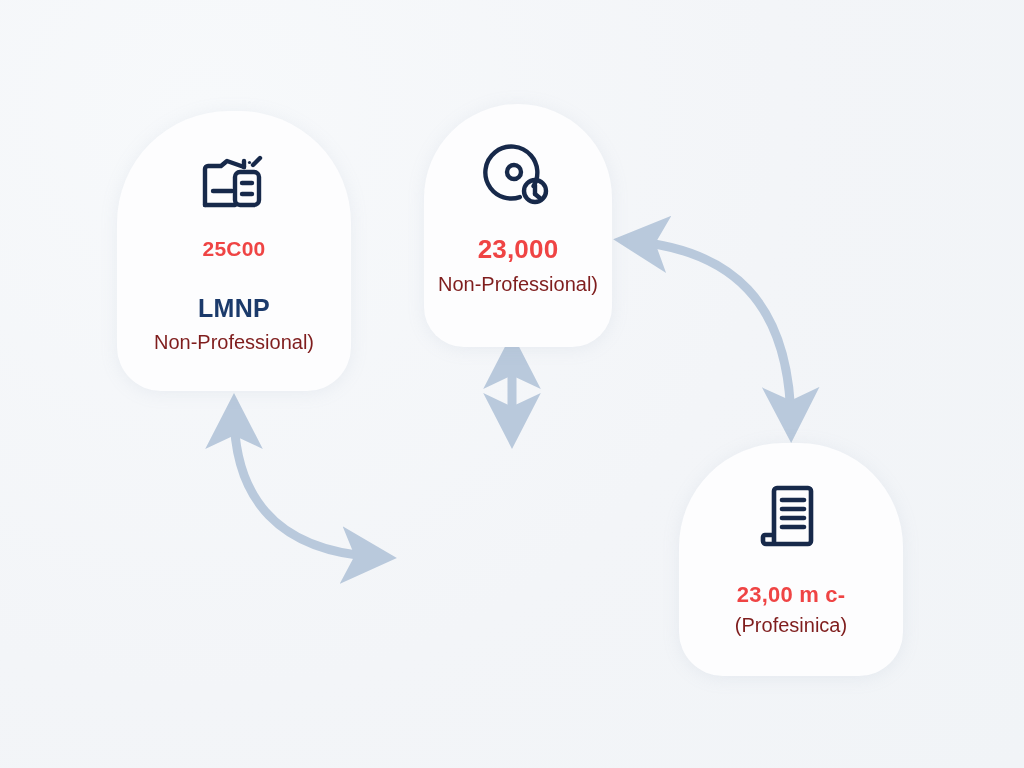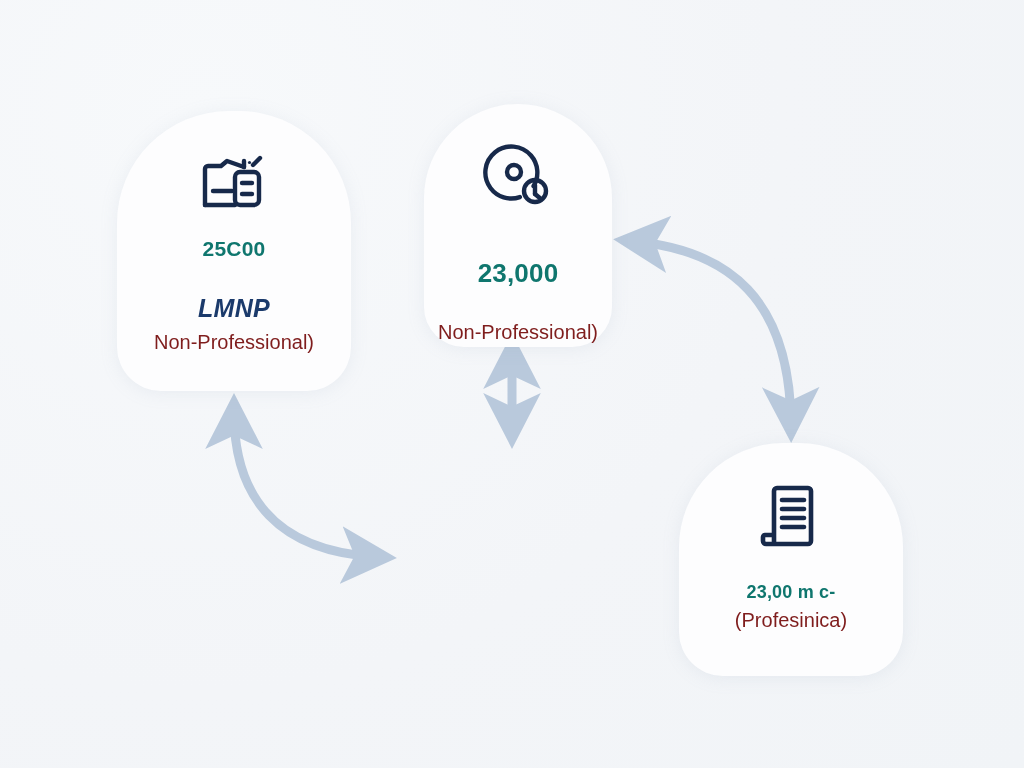--- a/index.html
+++ b/index.html
@@ -55,31 +55,30 @@
   .card-icon {
     display: flex;
     align-items: center;
     justify-content: center;
   }
   .card-icon svg {
     display: block;
   }
 
   .amount {
-    color: #0f766e;
+    color: #ef4444;
     font-weight: bold;
     letter-spacing: .2px;
     white-space: nowrap;
   }
   .code {
     color: #1b3a6b;
     font-weight: bold;
     letter-spacing: .3px;
     white-space: nowrap;
-    font-style: italic;
   }
   .caption {
     color: #7f1d1d;
     white-space: nowrap;
   }
 
   
   #card-lmnp {
     left: 117px;
     top: 111px;
@@ -91,21 +90,20 @@
   #card-lmnp .code   { font-size: 25px; margin-top: 33px; }
   #card-lmnp .caption{ font-size: 20px; margin-top: 8px; }
 
   
   #card-np {
     left: 424px;
     top: 104px;
     width: 188px;
     height: 243px;
     border-radius: 94px 94px 40px 40px;
-    gap: 24px;
   }
   #card-np .card-icon { margin-top: 36px; height: 70px; }
   #card-np .amount { font-size: 26px; margin-top: 24px; }
   #card-np .caption{ font-size: 20px; margin-top: 8px; }
 
   
   #card-lmp {
     left: 394px;
     top: 451px;
     width: 233px;
@@ -117,21 +115,21 @@
 
   
   #card-pro {
     left: 679px;
     top: 443px;
     width: 224px;
     height: 233px;
     border-radius: 104px 104px 44px 44px;
   }
   #card-pro .card-icon { margin-top: 37px; height: 76px; }
-  #card-pro .amount { font-size: 18px; margin-top: 26px; }
+  #card-pro .amount { font-size: 22px; margin-top: 26px; }
   #card-pro .caption{ font-size: 20px; margin-top: 6px; }
 </style>
 </head>
 <body>
 
 <div id="stage">
 
   <svg id="connectors" viewBox="0 0 1024 768">
     <defs>
       <marker id="ah-end" markerWidth="7" markerHeight="7" refX="4.1" refY="3.5" orient="auto" markerUnits="strokeWidth">

